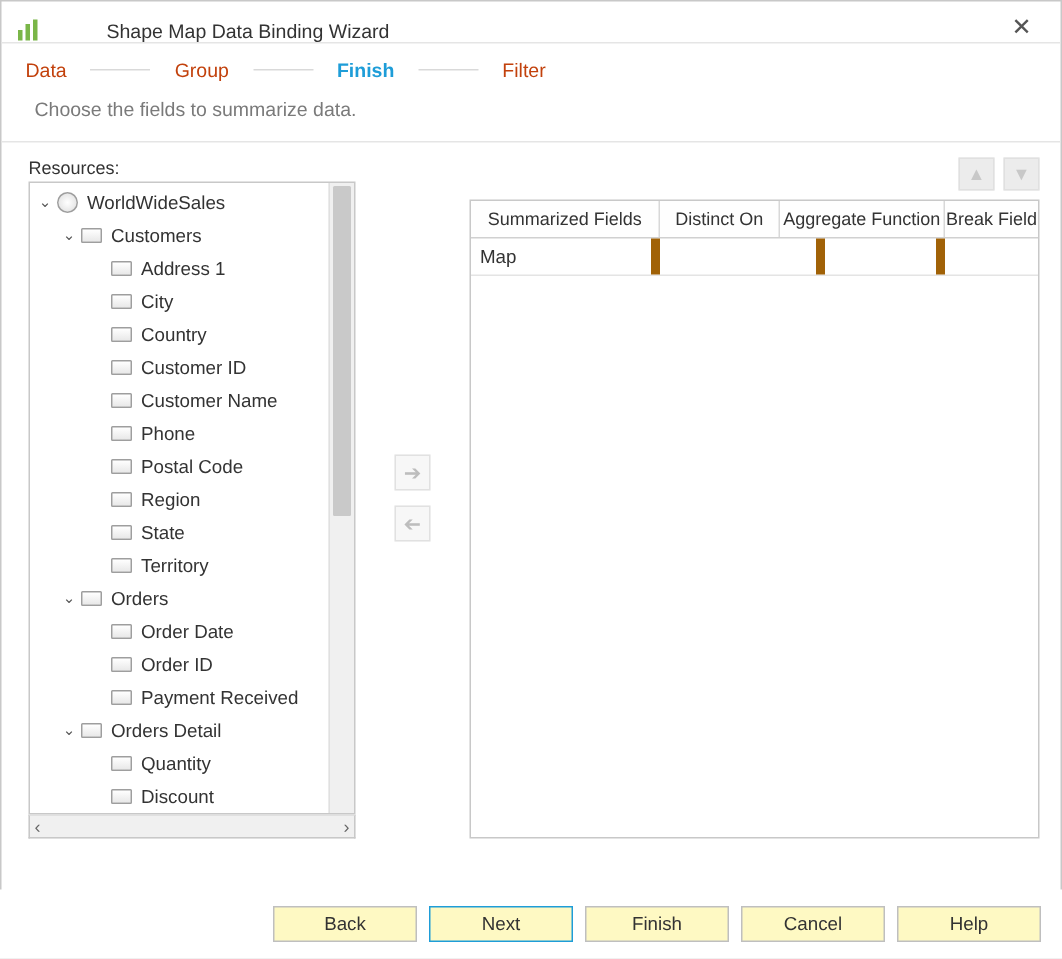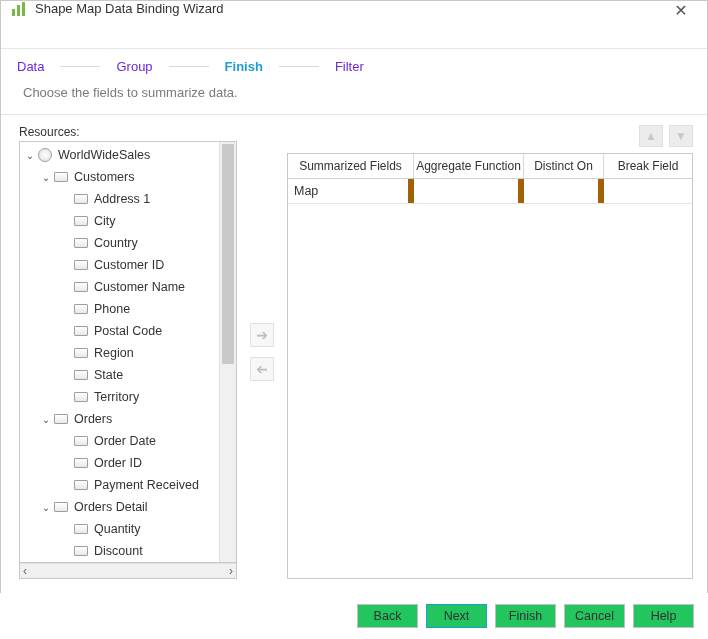--- a/index.html
+++ b/index.html
@@ -1,31 +1,31 @@
 <!DOCTYPE html>
 <html><head>
 <meta charset="utf-8">
 <style>
   * { box-sizing: border-box; font-family: "Segoe UI", Tahoma, sans-serif; }
   html, body { margin: 0; padding: 0; }
   body { width: 708px; height: 639px; background: #fff; border: 1px solid #c8c8c8; overflow: hidden; font-size: 12px; color: #333; }
 
-  .titlebar { height: 48px; display: flex; align-items: flex-start; padding: 0 10px; border-bottom: 1px solid #e5e5e5; }
+  .titlebar { height: 28px; display: flex; align-items: flex-end; padding: 0 10px; border-bottom: 1px solid #e5e5e5; gap: 36px; }
   .title-icon { width: 16px; height: 16px; margin-right: 8px; }
   .title-text { font-size: 13px; color: #333; flex: 1; }
   .close-x { width: 32px; text-align: center; font-size: 16px; color: #555; cursor: pointer; }
 
   .steps { height: 34px; display: flex; align-items: center; padding: 0 14px; gap: 0; }
-  .step { font-size: 13px; color: #6d28d9; padding: 0 2px; }
+  .step { font-size: 13px; color: #c2410c; padding: 0 2px; }
   .step.active { color: #1e9dd8; font-weight: 600; }
   .step-sep { flex: 0 0 40px; height: 1px; background: #d9d9d9; margin: 0 14px; }
 
   .instruction { padding: 2px 20px 14px 22px; font-size: 13px; color: #7a7a7a; border-bottom: 1px solid #e5e5e5; }
 
-  .body { display: flex; padding: 10px 14px 6px 18px; gap: 10px; height: 470px; }
+  .body { display: flex; padding: 10px 14px 6px 18px; gap: 23px; height: 470px; }
 
   .left-col { width: 218px; display: flex; flex-direction: column; }
   .res-label { font-size: 12px; color: #333; margin-bottom: 2px; }
   .tree-wrap { flex: 1; border: 1px solid #c8c8c8; display: flex; background: #fff; position: relative; }
   .tree { flex: 1; overflow: hidden; padding: 2px 0 0 4px; }
   .vscroll { width: 17px; background: #f0f0f0; border-left: 1px solid #e0e0e0; position: relative; }
   .vthumb { position: absolute; left: 2px; right: 2px; top: 2px; height: 220px; background: #c9c9c9; border-radius: 1px; }
   .hscroll { height: 17px; border: 1px solid #c8c8c8; border-top: 1px solid #e0e0e0; background: #f0f0f0; display: flex; align-items: center; justify-content: space-between; padding: 0 3px; color: #666; }
 
   .node { display: flex; align-items: center; height: 22px; white-space: nowrap; }
@@ -44,21 +44,21 @@
   .grid { flex: 1; border: 1px solid #c8c8c8; background: #fff; }
   .ghead { display: flex; height: 25px; border-bottom: 1px solid #d0d0d0; }
   .gh { border-right: 1px solid #d8d8d8; display: flex; align-items: center; justify-content: center; font-size: 12px; color: #333; background: #fefefe; }
   .gh:last-child { border-right: none; }
   .grow { display: flex; height: 25px; border-bottom: 1px solid #e4e4e4; }
   .gc { border-right: 6px solid #a16207; padding: 0 6px; display: flex; align-items: center; font-size: 12.5px; color: #333; }
   .gc:last-child { border-right: none; }
   .c1 { width: 126px; } .c2 { width: 110px; } .c3 { width: 80px; } .c4 { flex: 1; }
 
   .footer { position: absolute; bottom: 0; left: 0; right: 0; height: 46px; display: flex; justify-content: flex-end; align-items: center; padding: 0 14px; gap: 8px; background: #fff; }
-  .btn { width: 61px; height: 24px; border: 1px solid #bfbfbf; background: #22c55e; font-size: 12.5px; color: #333; cursor: pointer; }
+  .btn { width: 96px; height: 24px; border: 1px solid #bfbfbf; background: #fef9c3; font-size: 12.5px; color: #333; cursor: pointer; }
   .btn.primary { border: 1px solid #1e9dd8; }
 </style>
 </head>
 <body>
 
 <div class="titlebar">
   <span class="title-icon">
     <svg width="16" height="16" viewBox="0 0 16 16">
         <rect x="1" y="8" width="3" height="7" fill="#7ab648"></rect>
         <rect x="6" y="4" width="3" height="11" fill="#7ab648"></rect>
@@ -206,22 +206,22 @@
       <div class="ud-btn">
           <span>▲</span>
         </div>
       <div class="ud-btn">
           <span>▼</span>
         </div>
     </div>
     <div class="grid">
       <div class="ghead">
         <div class="gh c1">Summarized Fields</div>
+        <div class="gh c3">Distinct On</div>
         <div class="gh c2">Aggregate Function</div>
-        <div class="gh c3">Distinct On</div>
         <div class="gh c4">Break Field</div>
       </div>
       <div id="gridrows">
           <div class="grow">
             <div class="gc c1">Map</div>
             <div class="gc c2"></div>
             <div class="gc c3"></div>
             <div class="gc c4"></div>
           </div>
         </div>

